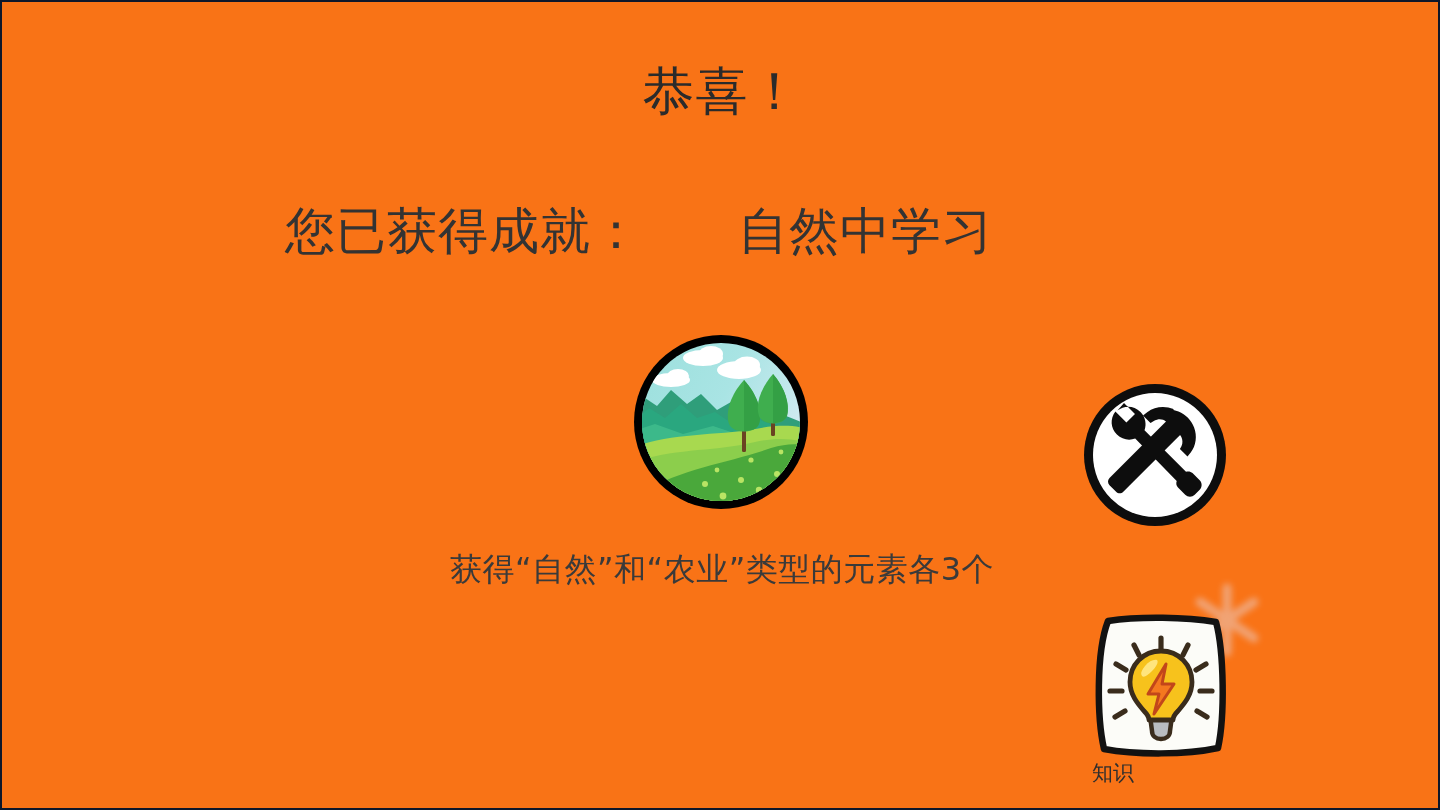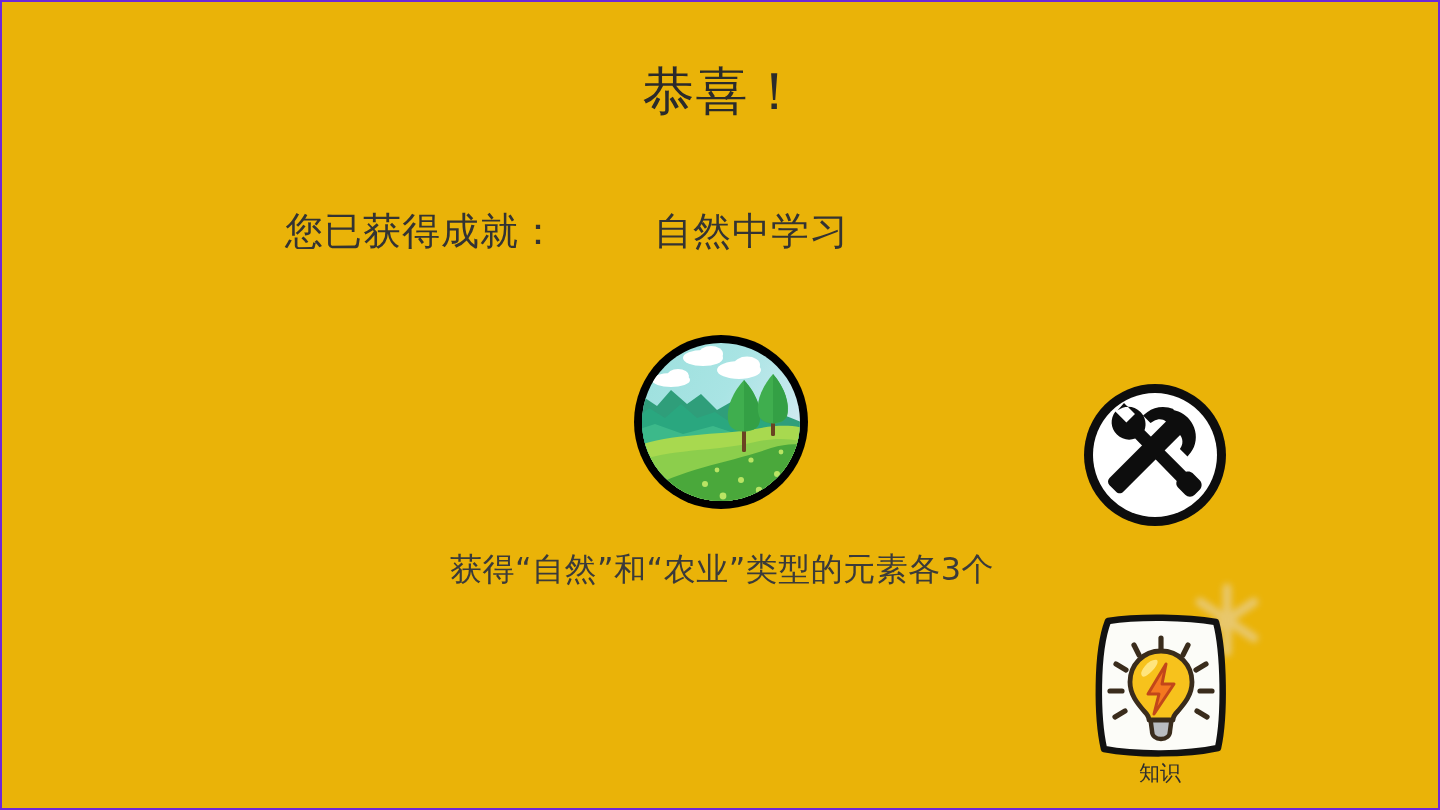--- a/index.html
+++ b/index.html
@@ -11,23 +11,23 @@
     width: 1440px;
     height: 810px;
     overflow: hidden;
     font-family: "DejaVu Sans", "Liberation Sans", sans-serif;
   }
 
   #screen {
     position: relative;
     width: 1440px;
     height: 810px;
-    background: #eab308;
+    background: #f97316;
     box-sizing: border-box;
-    border: 2px solid #6d28d9;
+    border: 2px solid #0f172a;
     overflow: hidden;
   }
 
   
   .congrats-title {
     position: absolute;
     left: 0;
     top: 58px;
     width: 1440px;
     text-align: center;
@@ -35,21 +35,21 @@
     line-height: 62px;
     color: #2b2b2b;
     letter-spacing: 1px;
     font-weight: 400;
   }
 
   .achieve-line {
     position: absolute;
     left: 283px;
     top: 198px;
-    font-size: 38px;
+    font-size: 50px;
     line-height: 62px;
     color: #333333;
     white-space: nowrap;
     letter-spacing: 1px;
   }
   .achieve-line .ach-name {
     margin-left: 96px;
   }
 
   .achieve-desc {
@@ -75,21 +75,21 @@
     letter-spacing: 0.5px;
     z-index: 2;
   }
   .reward-line .rw-value { margin-left: 36px; }
 
   .knowledge-caption {
     position: absolute;
     left: 1090px;
     top: 757px;
     width: 136px;
-    text-align: center;
+    text-align: left;
     font-size: 21px;
     line-height: 28px;
     color: #2e2e2e;
     z-index: 6;
   }
 
   
   .nature-badge {
     position: absolute;
     left: 629px;

